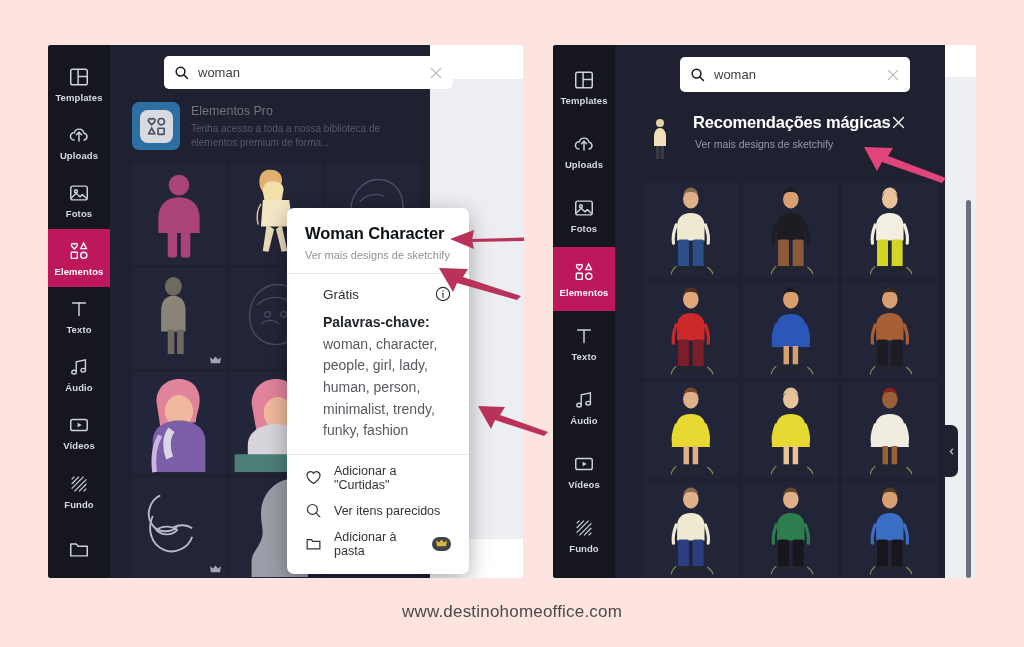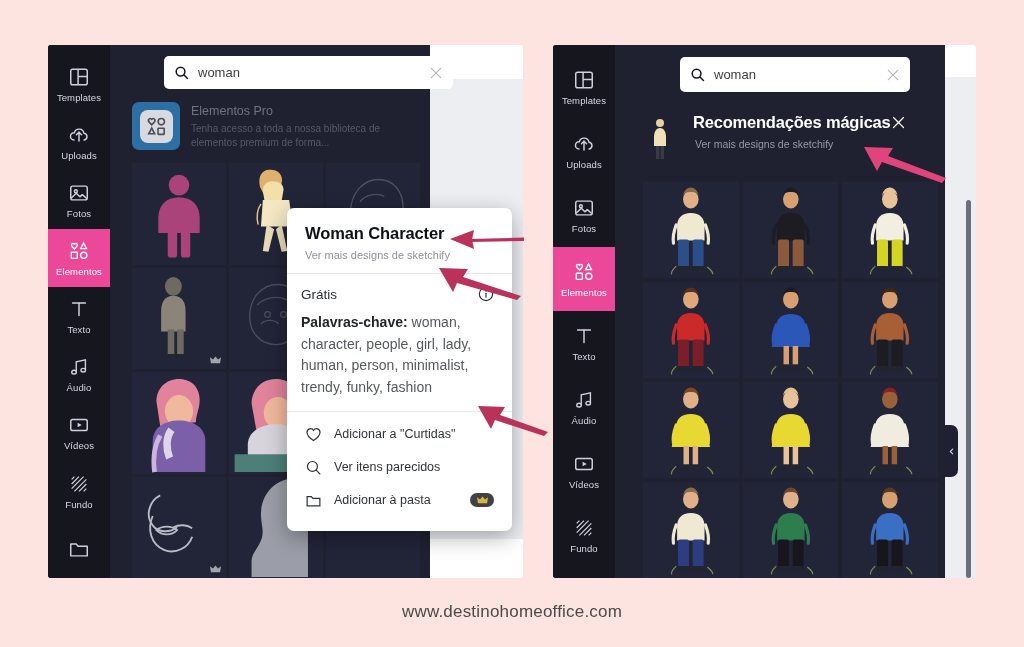--- a/index.html
+++ b/index.html
@@ -17,25 +17,25 @@
   .rail {
     position: absolute; left: 0; top: 0; bottom: 0; width: 62px;
     background: #16161f; display: flex; flex-direction: column;
     align-items: center; padding-top: 10px; z-index: 6;
   }
   .rail-item {
     width: 62px; height: 64px; display: flex; flex-direction: column;
     align-items: center; justify-content: center; gap: 5px; color: #d7d9e3;
     position: relative;
   }
-  .rail-item.active { background: #ec4899; }
+  .rail-item.active { background: #be185d; }
   .rail-item.active::before{
     content:""; position:absolute; left:0; top:0; bottom:0; width:0px; background:#8b8fa3;
   }
-  .rail-label { font-size: 9.5px; letter-spacing: .1px; line-height: 1; font-weight: 400; }
+  .rail-label { font-size: 9.5px; letter-spacing: .1px; line-height: 1; font-weight: 700; }
   .rail-ico { width: 22px; height: 22px; display:block; }
   .rail-ico svg { width: 100%; height: 100%; display:block; }
 
   
   .panel { position: absolute; top: 0; bottom: 0; background: #1f2130; }
 
   .searchwrap { position: absolute; left: 16px; right: 16px; top: 10px; height: 33px; padding-left: 32px; }
   .searchbox {
     width: 100%; height: 100%; background: #fff; border-radius: 5px;
     display: flex; align-items: center; padding: 0 10px; gap: 9px;
@@ -89,21 +89,21 @@
 
   
   .popup {
     position: absolute; background: #fff; border-radius: 7px;
     box-shadow: 0 6px 22px rgba(0,0,0,.32); z-index: 9; overflow:hidden;
   }
   .pop-head { padding: 16px 18px 12px 18px; }
   .pop-title { font-size: 16.5px; font-weight: 700; color: #0d1216; letter-spacing:-.1px; }
   .pop-sub { font-size: 11px; color: #8e9299; margin-top: 6px; }
   .pop-div { height: 1px; background: #e6e7ea; margin: 0; }
-  .pop-body { padding: 12px 18px 12px 14px; }
+  .pop-body { padding: 12px 18px 12px 36px; }
   .pop-row {
     display:flex; align-items:center; justify-content:space-between;
   }
   .pop-price { font-size: 13.5px; color: #2a2e33; }
   .info-ico { width: 16px; height: 16px; }
   .info-ico svg { width:100%; height:100%; display:block; }
   .pop-desc { font-size: 11px; color: #55595f; line-height: 1.55; margin-top: 11px; }
   .pop-keys { font-size: 14px; color: #55595f; line-height: 1.55; margin-top: 10px; }
   .pop-keys b { color: #22262b; font-weight: 700; }
   .pop-actions { padding: 6px 18px 14px 18px; }
@@ -414,21 +414,21 @@
 
       <div class="cell"></div>
     </div>
 
     <div class="dots-btn" style="left:288px; top:183px;">
       <i></i>
         <i></i>
         <i></i>
     </div>
 
-    <div class="popup" style="left:239px; top:163px; width:225px;">
+    <div class="popup" style="left:239px; top:163px; width:182px;">
       <div class="pop-head">
         <div class="pop-title">Woman Character</div>
         <div class="pop-sub">Ver mais designs de sketchify</div>
       </div>
       <div class="pop-div"></div>
       <div class="pop-body">
         <div class="pop-row">
           <span class="pop-price">Grátis</span>
           <span class="info-ico">
             <svg viewBox="0 0 24 24" fill="none" stroke="#2a2e33" stroke-width="1.7">

